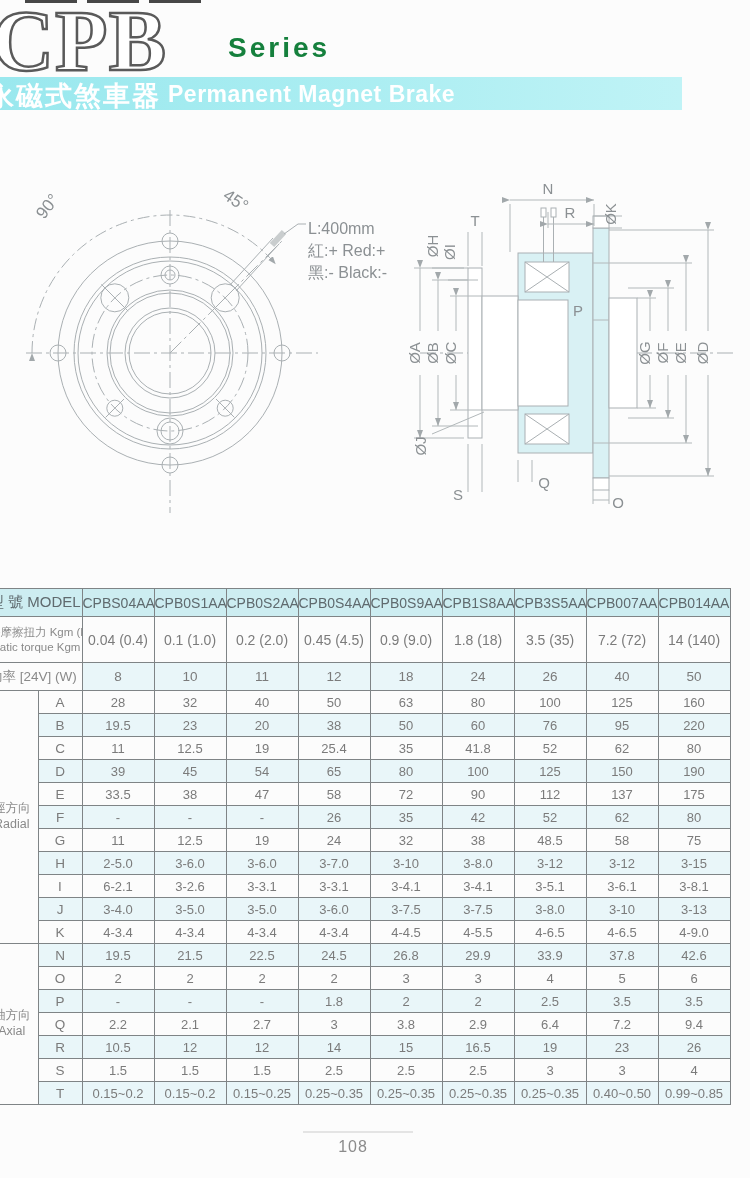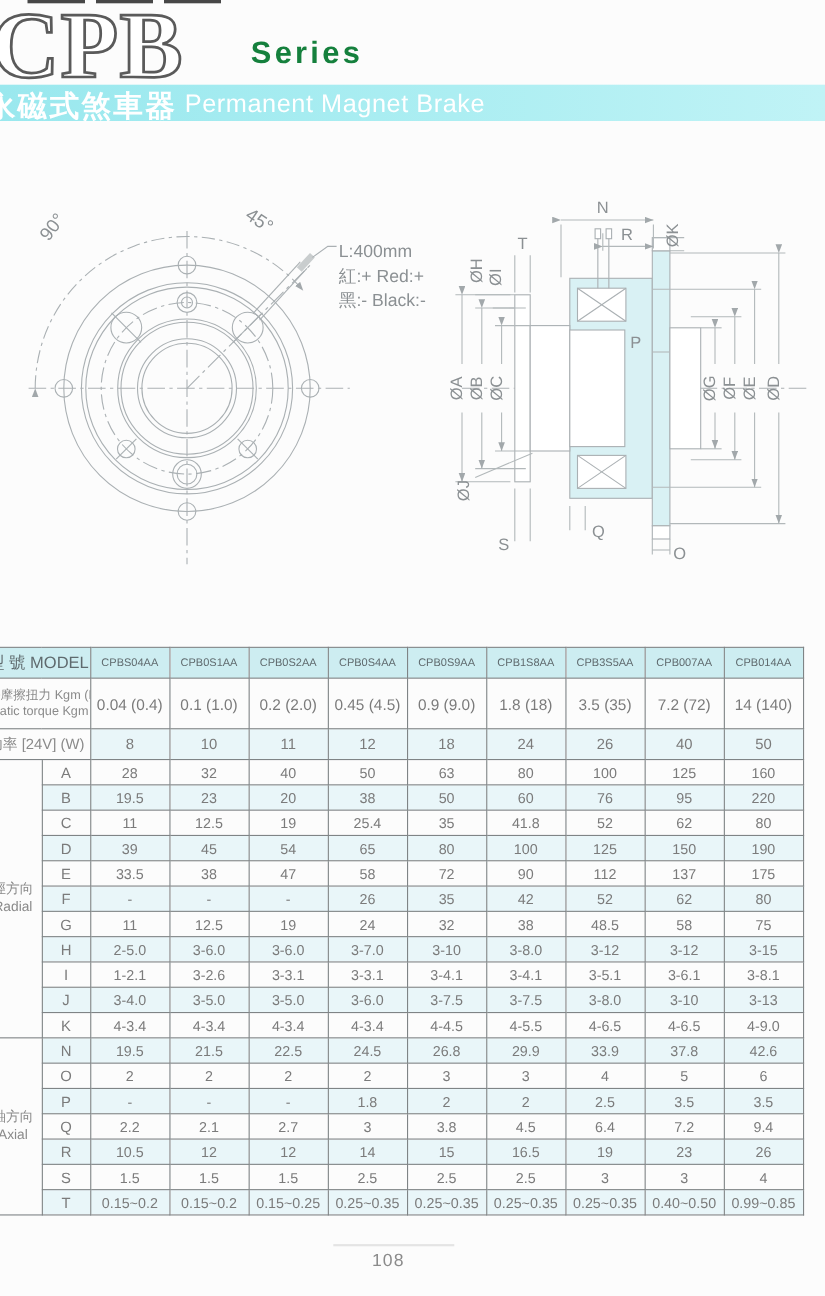--- a/index.html
+++ b/index.html
@@ -10,39 +10,39 @@
   
   .top-dashes { position:absolute; left:25px; top:0; width:180px; height:3px;
     background:repeating-linear-gradient(90deg,#474747 0 52px,transparent 52px 62px); }
 
   
   .cpb-title { position:absolute; left:-8px; top:-2px; font-family:"Liberation Serif",serif;
     font-weight:bold; font-size:86px; line-height:1; color:#ffffff;
     -webkit-text-stroke:2.5px #5a5a5a; text-shadow:0 0 1px #8a8a8a; letter-spacing:1px; }
   .series-label { position:absolute; left:196px; top:32px; font-size:28px; font-weight:bold;
     color:#15803d; letter-spacing:3px;margin-left:32px; }
-  .banner { position:absolute; left:0; top:77px; width:750px; height:33px;
+  .banner { position:absolute; left:0; top:77px; width:682px; height:33px;
     background:linear-gradient(90deg,#9ae8ee 0%,#aceef2 55%,#c0f3f6 100%); }
   .banner-zh { position:absolute; left:-13px; top:1px; font-size:27px; font-weight:bold;
     color:#ffffff; letter-spacing:2px; white-space:nowrap; }
-  .banner-en { position:absolute; left:168px; top:4px; font-size:23px; font-weight:normal;
+  .banner-en { position:absolute; left:168px; top:4px; font-size:23px; font-weight:bold;
     color:#ffffff; letter-spacing:0.5px; white-space:nowrap; }
 
   
   .svg-front { position:absolute; left:0; top:168px; }
   .svg-section { position:absolute; left:398px; top:168px; }
   svg text { font-family:"Liberation Sans",sans-serif; fill:#8b9093; }
 
   
   table.spec { position:absolute; left:-14px; top:588px; width:744px;
     border-collapse:collapse; table-layout:fixed; color:#7b7b7b; }
   .spec td, .spec th { border:1px solid #7f8486; text-align:center; padding:0;
     font-weight:normal; overflow:hidden; }
   .spec thead tr:nth-child(1) th { height:28px; background:#cdedf1; color:#5f6a6e;
-    font-size:10px; letter-spacing:0; }
+    font-size:14px; letter-spacing:0; }
   .spec thead tr:nth-child(2) td { height:46px; font-size:14px; }
   .spec thead tr:nth-child(3) td { height:28px; font-size:13.5px; }
   .label-cell { text-align:left !important; border-left:none !important;
     padding-left:3px !important; white-space:nowrap; }
   .model-lbl { font-size:15px !important; background:#cdedf1; color:#5f6a6e; letter-spacing:2px; }
   .torque-lbl div { font-size:11.5px; line-height:1.3; color:#8a8a8a; }
   .power-lbl { font-size:13px; color:#8a8a8a; }
   .spec tbody td { height:23px; font-size:13px; }
   .spec tbody td.lc { font-size:13.5px; }
   .spec tbody td.gc { border-left:none; background:#fcfcfc; font-size:12.5px;
@@ -375,21 +375,21 @@
           <td class="dc">3-6.0</td>
           <td class="dc">3-7.0</td>
           <td class="dc">3-10</td>
           <td class="dc">3-8.0</td>
           <td class="dc">3-12</td>
           <td class="dc">3-12</td>
           <td class="dc">3-15</td>
         </tr>
         <tr>
           <td class="lc">I</td>
-          <td class="dc">1-2.1</td>
+          <td class="dc">6-2.1</td>
           <td class="dc">3-2.6</td>
           <td class="dc">3-3.1</td>
           <td class="dc">3-3.1</td>
           <td class="dc">3-4.1</td>
           <td class="dc">3-4.1</td>
           <td class="dc">3-5.1</td>
           <td class="dc">3-6.1</td>
           <td class="dc">3-8.1</td>
         </tr>
         <tr>
@@ -456,21 +456,21 @@
           <td class="dc">3.5</td>
           <td class="dc">3.5</td>
         </tr>
         <tr>
           <td class="lc">Q</td>
           <td class="dc">2.2</td>
           <td class="dc">2.1</td>
           <td class="dc">2.7</td>
           <td class="dc">3</td>
           <td class="dc">3.8</td>
-          <td class="dc">4.5</td>
+          <td class="dc">2.9</td>
           <td class="dc">6.4</td>
           <td class="dc">7.2</td>
           <td class="dc">9.4</td>
         </tr>
         <tr>
           <td class="lc">R</td>
           <td class="dc">10.5</td>
           <td class="dc">12</td>
           <td class="dc">12</td>
           <td class="dc">14</td>

